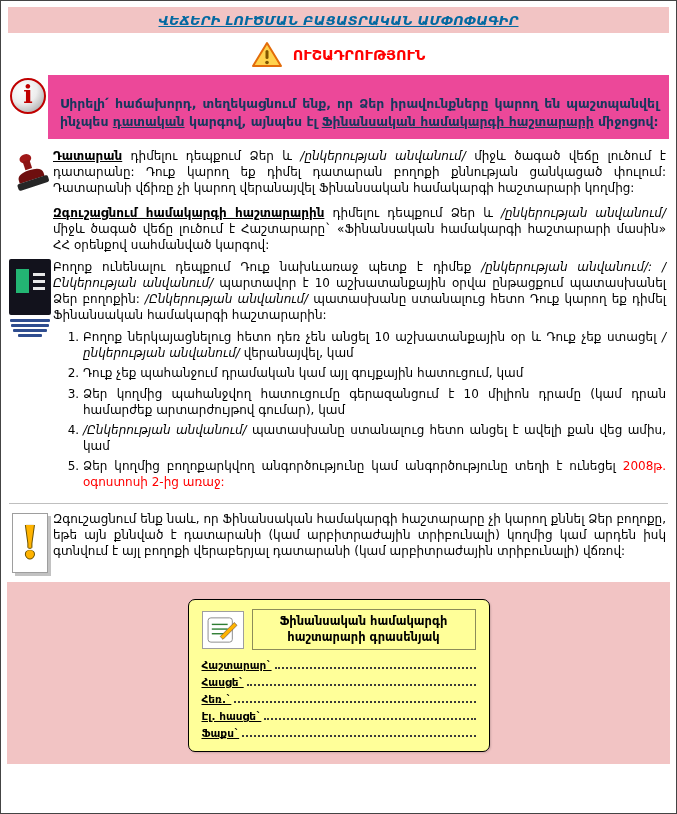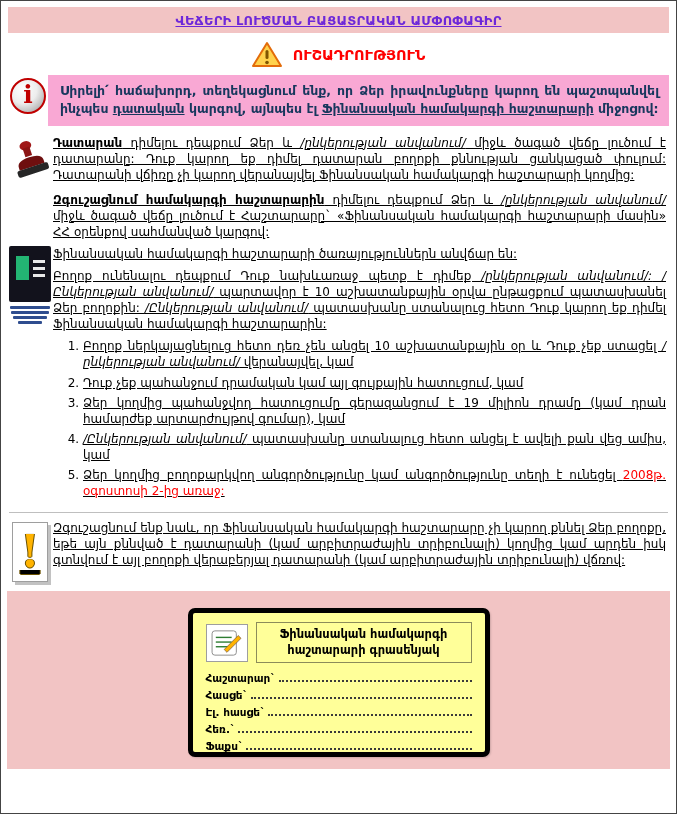--- a/index.html
+++ b/index.html
@@ -1,35 +1,35 @@
 <!DOCTYPE html>
 <html><head>
 <meta charset="utf-8">
 <style>
   html,body{margin:0;padding:0;}
   body{width:677px;height:814px;background:#fff;font-family:"DejaVu Sans",sans-serif;color:#000;}
   .page{width:677px;height:814px;border:1px solid #444;background:#fff;overflow:hidden;box-sizing:border-box;position:relative;}
 
   .title-banner{margin:6px 7px 0;background:#F2C4C4;text-align:center;padding:3px 0 4px;}
-  .title-text{color:#6d28d9;font-weight:bold;text-decoration:underline;font-size:13px;letter-spacing:.2px;}
+  .title-text{color:#0369a1;font-weight:bold;text-decoration:underline;font-size:13px;letter-spacing:.2px;font-style:italic;}
 
   .attention-row{display:flex;justify-content:center;align-items:center;gap:11px;margin-top:8px;}
   .attention-text{color:#FF0000;font-weight:bold;font-size:14.5px;}
 
   .intro-row{display:flex;margin:7px 7px 0;align-items:flex-start;}
   .intro-gutter{width:40px;flex:none;display:flex;justify-content:center;padding-top:3px;}
   .info-icon{width:36px;height:36px;border-radius:50%;border:2px solid #C00000;box-sizing:border-box;
     background:radial-gradient(circle at 35% 30%, #ffffff 0%, #ededed 45%, #bdbdbd 75%, #8f8f8f 100%);
     display:flex;align-items:center;justify-content:center;}
   .info-glyph{font-family:"DejaVu Serif",serif;font-weight:bold;font-size:25px;color:#C00000;line-height:1;margin-top:-3px;}
-  .intro-banner{flex:1;background:#f9a8d4;color:#17375D;font-weight:bold;font-size:12.5px;line-height:1.42;
-    text-align:justify;padding:7px 10px 8px 12px;}
+  .intro-banner{flex:1;background:#ec4899;color:#17375D;font-weight:bold;font-size:12.5px;line-height:1.42;
+    text-align:justify;padding:20px 10px 8px 12px;}
   .u{text-decoration:underline;}
 
-  .section{display:flex;margin:9px 10px 0 6px;text-decoration:underline;}
+  .section{display:flex;margin:9px 10px 0 6px;}
   .gutter{width:46px;flex:none;display:flex;flex-direction:column;align-items:center;}
   .content{flex:1;font-size:12px;line-height:1.34;text-align:justify;}
   .content p{margin:0 0 6px;}
   .content p:last-child{margin-bottom:0;}
   .bu{font-weight:bold;text-decoration:underline;}
   .it{font-style:italic;}
   .red{color:#FF0000;}
 
   .stamp{margin-top:2px;}
   .fsm-logo{margin-top:54px;width:44px;}
@@ -49,28 +49,28 @@
 
   .divider{border:none;border-top:1px solid #BFBFBF;margin:9px 8px 0;}
 
   .warn-section{margin-top:7px;}
   .excl-icon{width:34px;height:58px;background:#fff;border:1px solid #9e9e9e;box-shadow:3px 3px 0 rgba(80,80,80,.35);
     display:flex;align-items:center;justify-content:center;margin-top:2px;}
   .excl-glyph{font-family:"DejaVu Serif",serif;font-weight:bold;font-size:44px;line-height:1;color:#FFB300;
     text-shadow:0 0 1px #6b5200, 0 1px 0 #6b5200, 1px 0 0 #6b5200, -1px 0 0 #6b5200;}
 
   .bottom-band{margin:9px 6px 0;background:#F2C4C4;padding:17px 0 12px;}
-  .office-box{width:302px;margin:0 auto;background:#FFFF99;border:5px solid #000000;border-radius:7px;
-    padding:9px 13px 0;box-sizing:border-box;box-shadow:1px 1px 2px rgba(0,0,0,.15);}
+  .office-box{width:302px;margin:0 auto;background:#FFFF99;border:1px solid #000000;border-radius:7px;
+    padding:9px 13px 12px;box-sizing:border-box;box-shadow:1px 1px 2px rgba(0,0,0,.15);}
   .office-head{display:flex;align-items:center;gap:8px;}
   .memo-tile{width:40px;height:36px;background:#fff;border:1px solid #9e9e9e;flex:none;
     display:flex;align-items:center;justify-content:center;}
   .office-title{flex:1;font-weight:bold;font-size:11.5px;text-align:center;border:1px solid #8c8c5a;
     padding:4px 6px;line-height:1.35;}
-  .office-fields{margin-top:9px;}
+  .office-fields{margin-top:9px;text-decoration:underline;}
   .field-row{display:flex;align-items:flex-end;margin-top:5px;font-size:10.5px;}
   .field-label{font-weight:bold;white-space:nowrap;padding-right:3px;}
   .dots{flex:1;border-bottom:2px dotted #3a3a3a;margin-bottom:2px;height:0;}
 </style>
 </head>
 <body>
 
 <div class="page">
 
   <div class="title-banner">
@@ -122,27 +122,26 @@
         <div class="fsm-caption">
             <i></i>
             <i></i>
             <i></i>
             <i></i>
           </div>
       </div>
     </div>
     <div class="content">
       <p><span class="bu">Զգուշացնում համակարգի հաշտարարին</span><span> դիմելու դեպքում Ձեր և </span><span class="it">/ընկերության անվանում/</span><span> միջև ծագած վեճը լուծում է Հաշտարարը` «Ֆինանսական համակարգի հաշտարարի մասին» ՀՀ օրենքով սահմանված կարգով:</span></p>
-      <p>Ֆինանսական համակարգի հաշտարարի ծառայություններն անվճար են:</p>
       <p><span>Բողոք ունենալու դեպքում Դուք նախևառաջ պետք է դիմեք </span><span class="it">/ընկերության անվանում/:</span><span> </span><span class="it">/Ընկերության անվանում/</span><span> պարտավոր է 10 աշխատանքային օրվա ընթացքում պատասխանել Ձեր բողոքին: </span><span class="it">/Ընկերության անվանում/</span><span> պատասխանը ստանալուց հետո Դուք կարող եք դիմել Ֆինանսական համակարգի հաշտարարին:</span></p>
 
       <ol class="cond-list">
         <li><span>Բողոք ներկայացնելուց հետո դեռ չեն անցել 10 աշխատանքային օր և Դուք չեք ստացել </span><span class="it">/ընկերության անվանում/</span><span> վերանայվել, կամ</span></li>
         <li><span>Դուք չեք պահանջում դրամական կամ այլ գույքային հատուցում, կամ</span></li>
-        <li><span>Ձեր կողմից պահանջվող հատուցումը գերազանցում է 19 միլիոն դրամը (կամ դրան համարժեք արտարժույթով գումար), կամ</span></li>
+        <li><span>Ձեր կողմից պահանջվող հատուցումը գերազանցում է 10 միլիոն դրամը (կամ դրան համարժեք արտարժույթով գումար), կամ</span></li>
         <li><span class="it">/Ընկերության անվանում/</span><span> պատասխանը ստանալուց հետո անցել է ավելի քան վեց ամիս, կամ</span></li>
         <li><span>Ձեր կողմից բողոքարկվող անգործությունը կամ անգործությունը տեղի է ունեցել </span><span class="red">2008թ. օգոստոսի 2-ից առաջ:</span></li>
       </ol>
     </div>
   </div>
 
   <hr class="divider">
 
   <div class="section warn-section">
     <div class="gutter">
@@ -172,25 +171,25 @@
       <div class="office-fields">
         <div class="field-row">
           <span class="field-label">Հաշտարար`</span>
           <span class="dots"></span>
         </div>
         <div class="field-row">
           <span class="field-label">Հասցե`</span>
           <span class="dots"></span>
         </div>
         <div class="field-row">
-          <span class="field-label">Էլ. հասցե`</span>
+          <span class="field-label">Հեռ.`</span>
           <span class="dots"></span>
         </div>
         <div class="field-row">
-          <span class="field-label">Հեռ.`</span>
+          <span class="field-label">Էլ. հասցե`</span>
           <span class="dots"></span>
         </div>
         <div class="field-row">
           <span class="field-label">Ֆաքս`</span>
           <span class="dots"></span>
         </div>
       </div>
     </div>
   </div>
 

